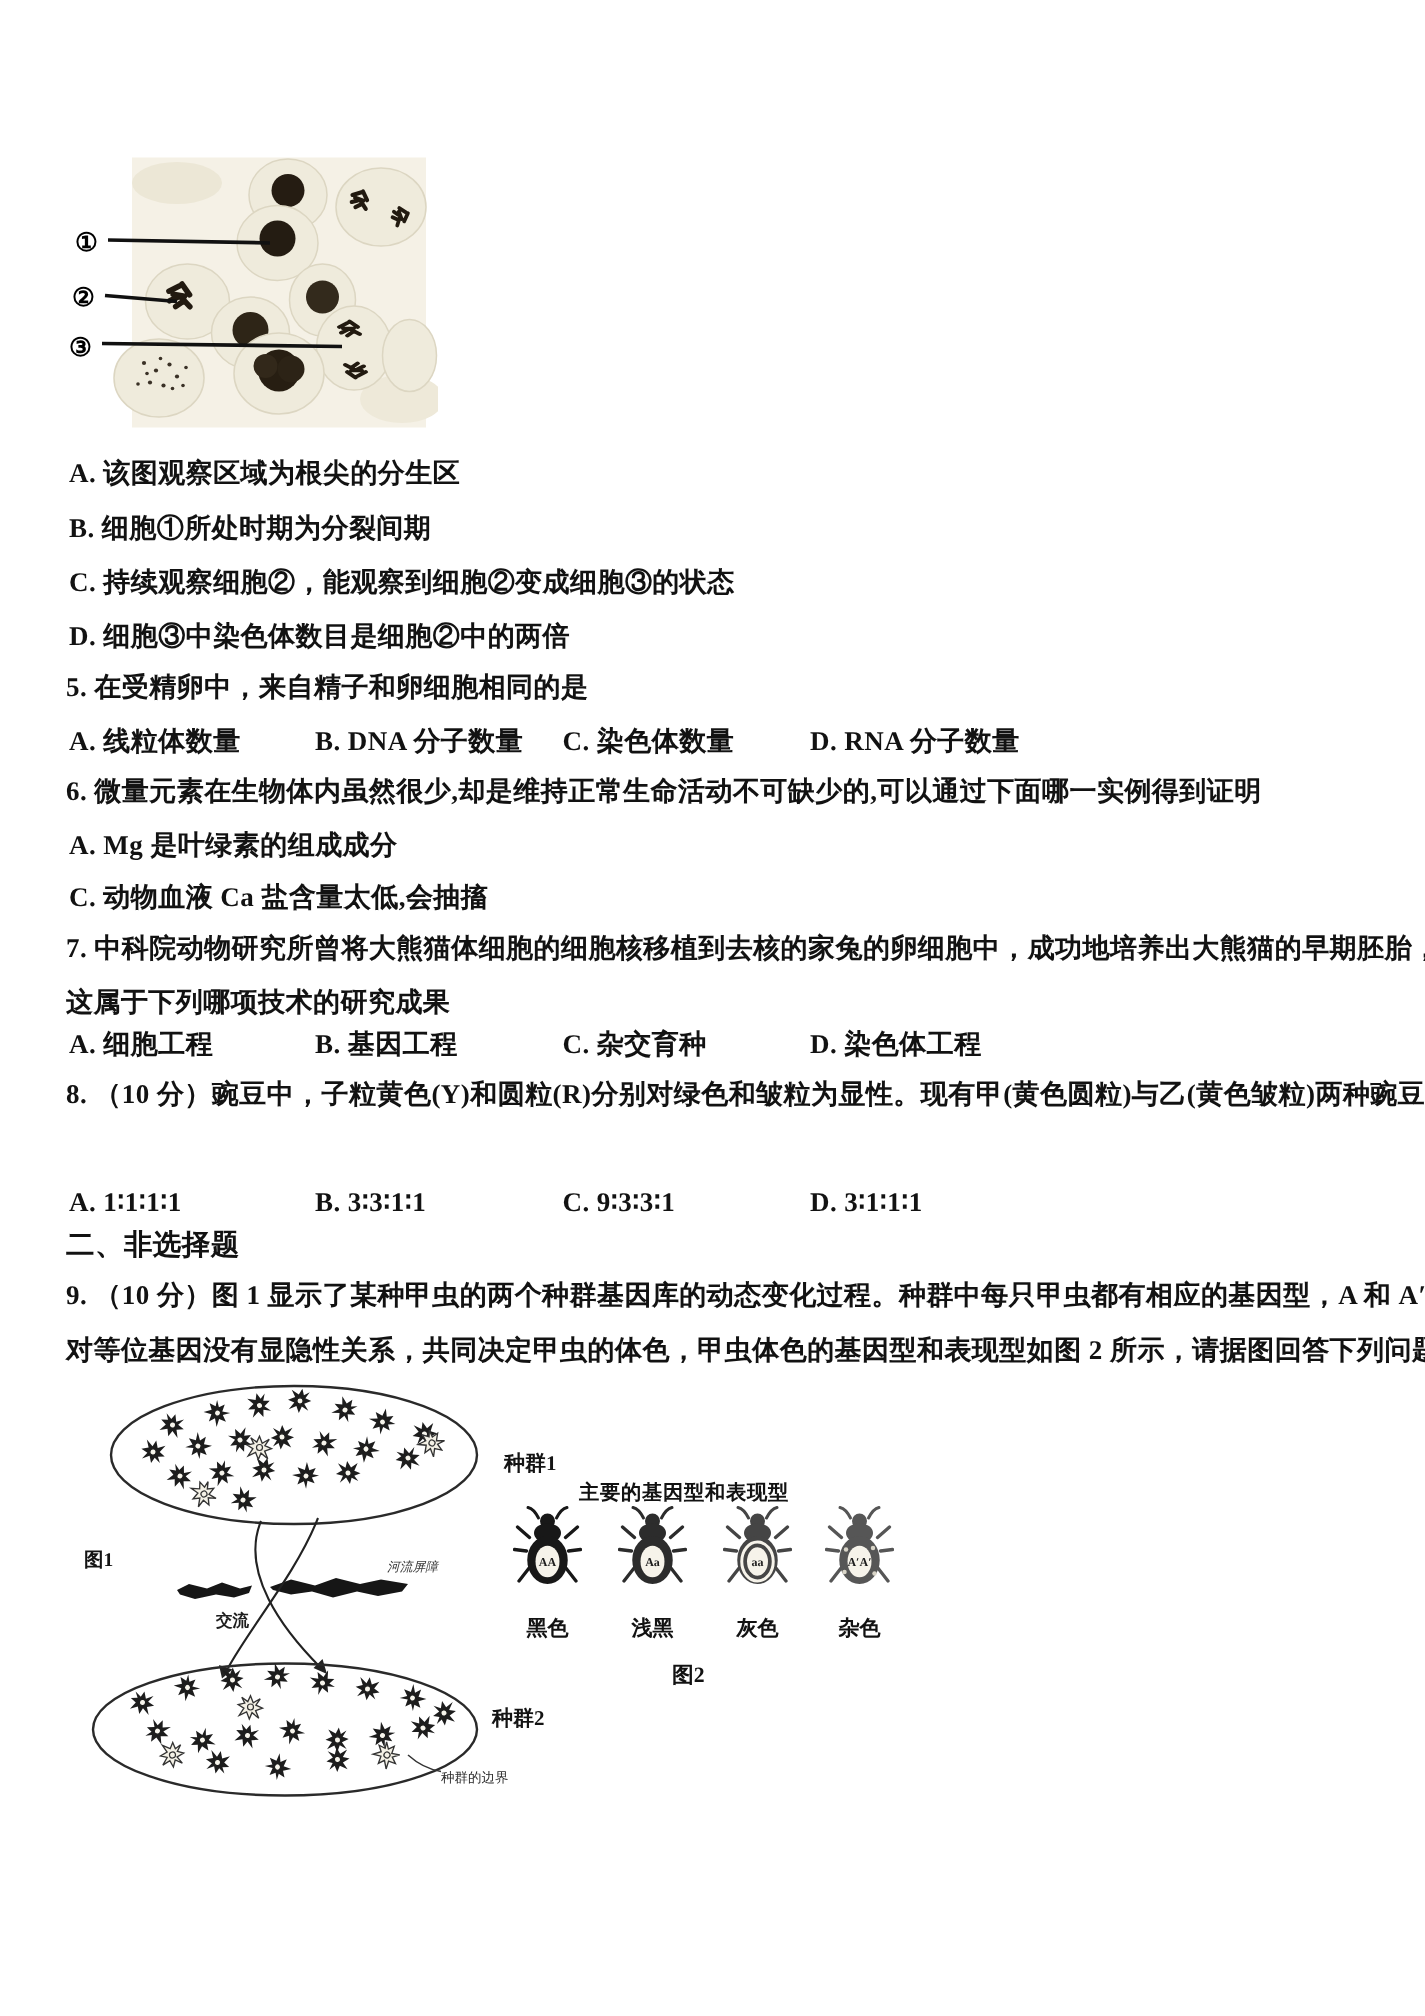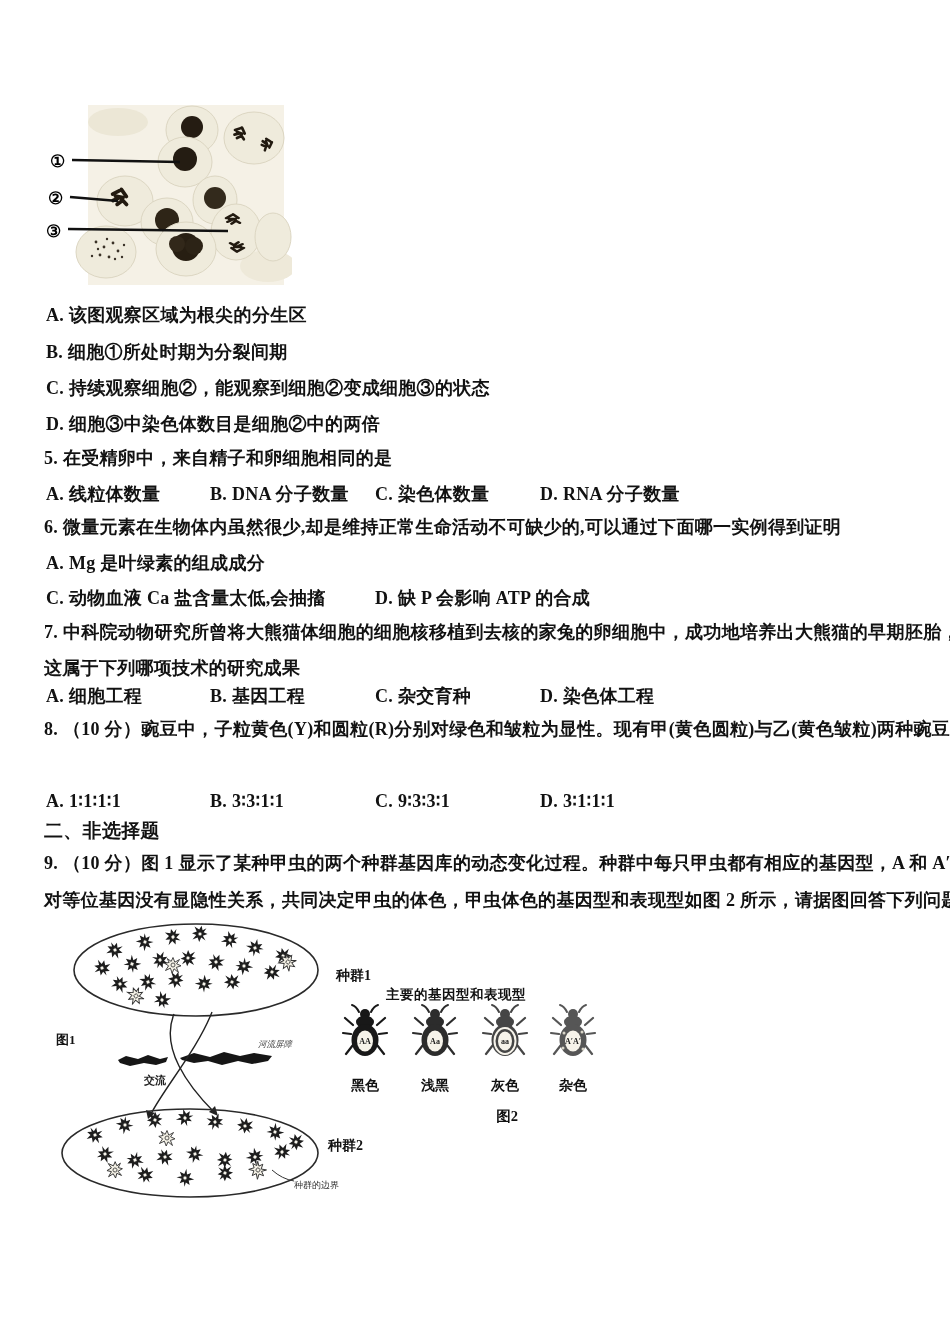--- a/index.html
+++ b/index.html
@@ -6,21 +6,21 @@
   .page{
     position:relative;width:950px;height:1344px;background:#ffffff;
     font-family:"Liberation Serif","DejaVu Serif",serif;color:#121212;overflow:hidden;
   }
   .tline{position:absolute;font-size:18px;font-weight:600;letter-spacing:.3px;white-space:nowrap;line-height:24px;}
   .opt{position:absolute;font-size:18px;font-weight:600;letter-spacing:.3px;white-space:nowrap;line-height:24px;}
   .sec{font-weight:700;font-size:19px;}
   .figabs{position:absolute;}
   .fig2-title{position:absolute;left:368px;top:986px;width:176px;text-align:center;font-size:13.5px;font-weight:700;letter-spacing:.5px;}
   .bugcap{position:absolute;top:1077px;width:48px;text-align:center;font-size:14px;font-weight:700;}
-  .fig2-cap{position:absolute;left:448px;top:1107px;width:70px;text-align:right;font-size:14.5px;font-weight:700;}
+  .fig2-cap{position:absolute;left:448px;top:1107px;width:70px;text-align:left;font-size:14.5px;font-weight:700;}
   svg text{font-family:"Liberation Serif","DejaVu Serif",serif;}
   .svglabel{font-size:14px;font-weight:700;fill:#141414;}
   .svgsmall{font-size:8.5px;fill:#3a3a3a;}
   .svgtiny{font-size:9px;fill:#2c2c2c;}
   .svgcap{font-size:13px;font-weight:700;fill:#141414;}
   .ln{stroke:#141414;stroke-width:2;fill:none;stroke-linecap:round;}
   .geno{font-size:8px;font-weight:700;fill:#1c1c1c;}
 </style>
 </head>
 <body>
@@ -94,21 +94,20 @@
 
   <div class="tline" style="left:44px;top:446px">5. 在受精卵中，来自精子和卵细胞相同的是</div>
   <div class="opt" style="left:46px;top:482px">A. 线粒体数量</div>
   <div class="opt" style="left:210px;top:482px">B. DNA 分子数量</div>
   <div class="opt" style="left:375px;top:482px">C. 染色体数量</div>
   <div class="opt" style="left:540px;top:482px">D. RNA 分子数量</div>
 
   <div class="tline" style="left:44px;top:515px">6. 微量元素在生物体内虽然很少,却是维持正常生命活动不可缺少的,可以通过下面哪一实例得到证明</div>
   <div class="opt" style="left:46px;top:551px">A. Mg 是叶绿素的组成成分</div>
   <div class="opt" style="left:46px;top:586px">C. 动物血液 Ca 盐含量太低,会抽搐</div>
-  <div class="opt" style="left:375px;top:586px">D. 缺 P 会影响 ATP 的合成</div>
 
   <div class="tline" style="left:44px;top:620px">7. 中科院动物研究所曾将大熊猫体细胞的细胞核移植到去核的家兔的卵细胞中，成功地培养出大熊猫的早期胚胎，</div>
   <div class="tline" style="left:44px;top:656px">这属于下列哪项技术的研究成果</div>
   <div class="opt" style="left:46px;top:684px">A. 细胞工程</div>
   <div class="opt" style="left:210px;top:684px">B. 基因工程</div>
   <div class="opt" style="left:375px;top:684px">C. 杂交育种</div>
   <div class="opt" style="left:540px;top:684px">D. 染色体工程</div>
 
   <div class="tline" style="left:44px;top:717px">8. （10 分）豌豆中，子粒黄色(Y)和圆粒(R)分别对绿色和皱粒为显性。现有甲(黄色圆粒)与乙(黄色皱粒)两种豌豆杂</div>
   <div class="opt" style="left:46px;top:789px">A. 1∶1∶1∶1</div>

